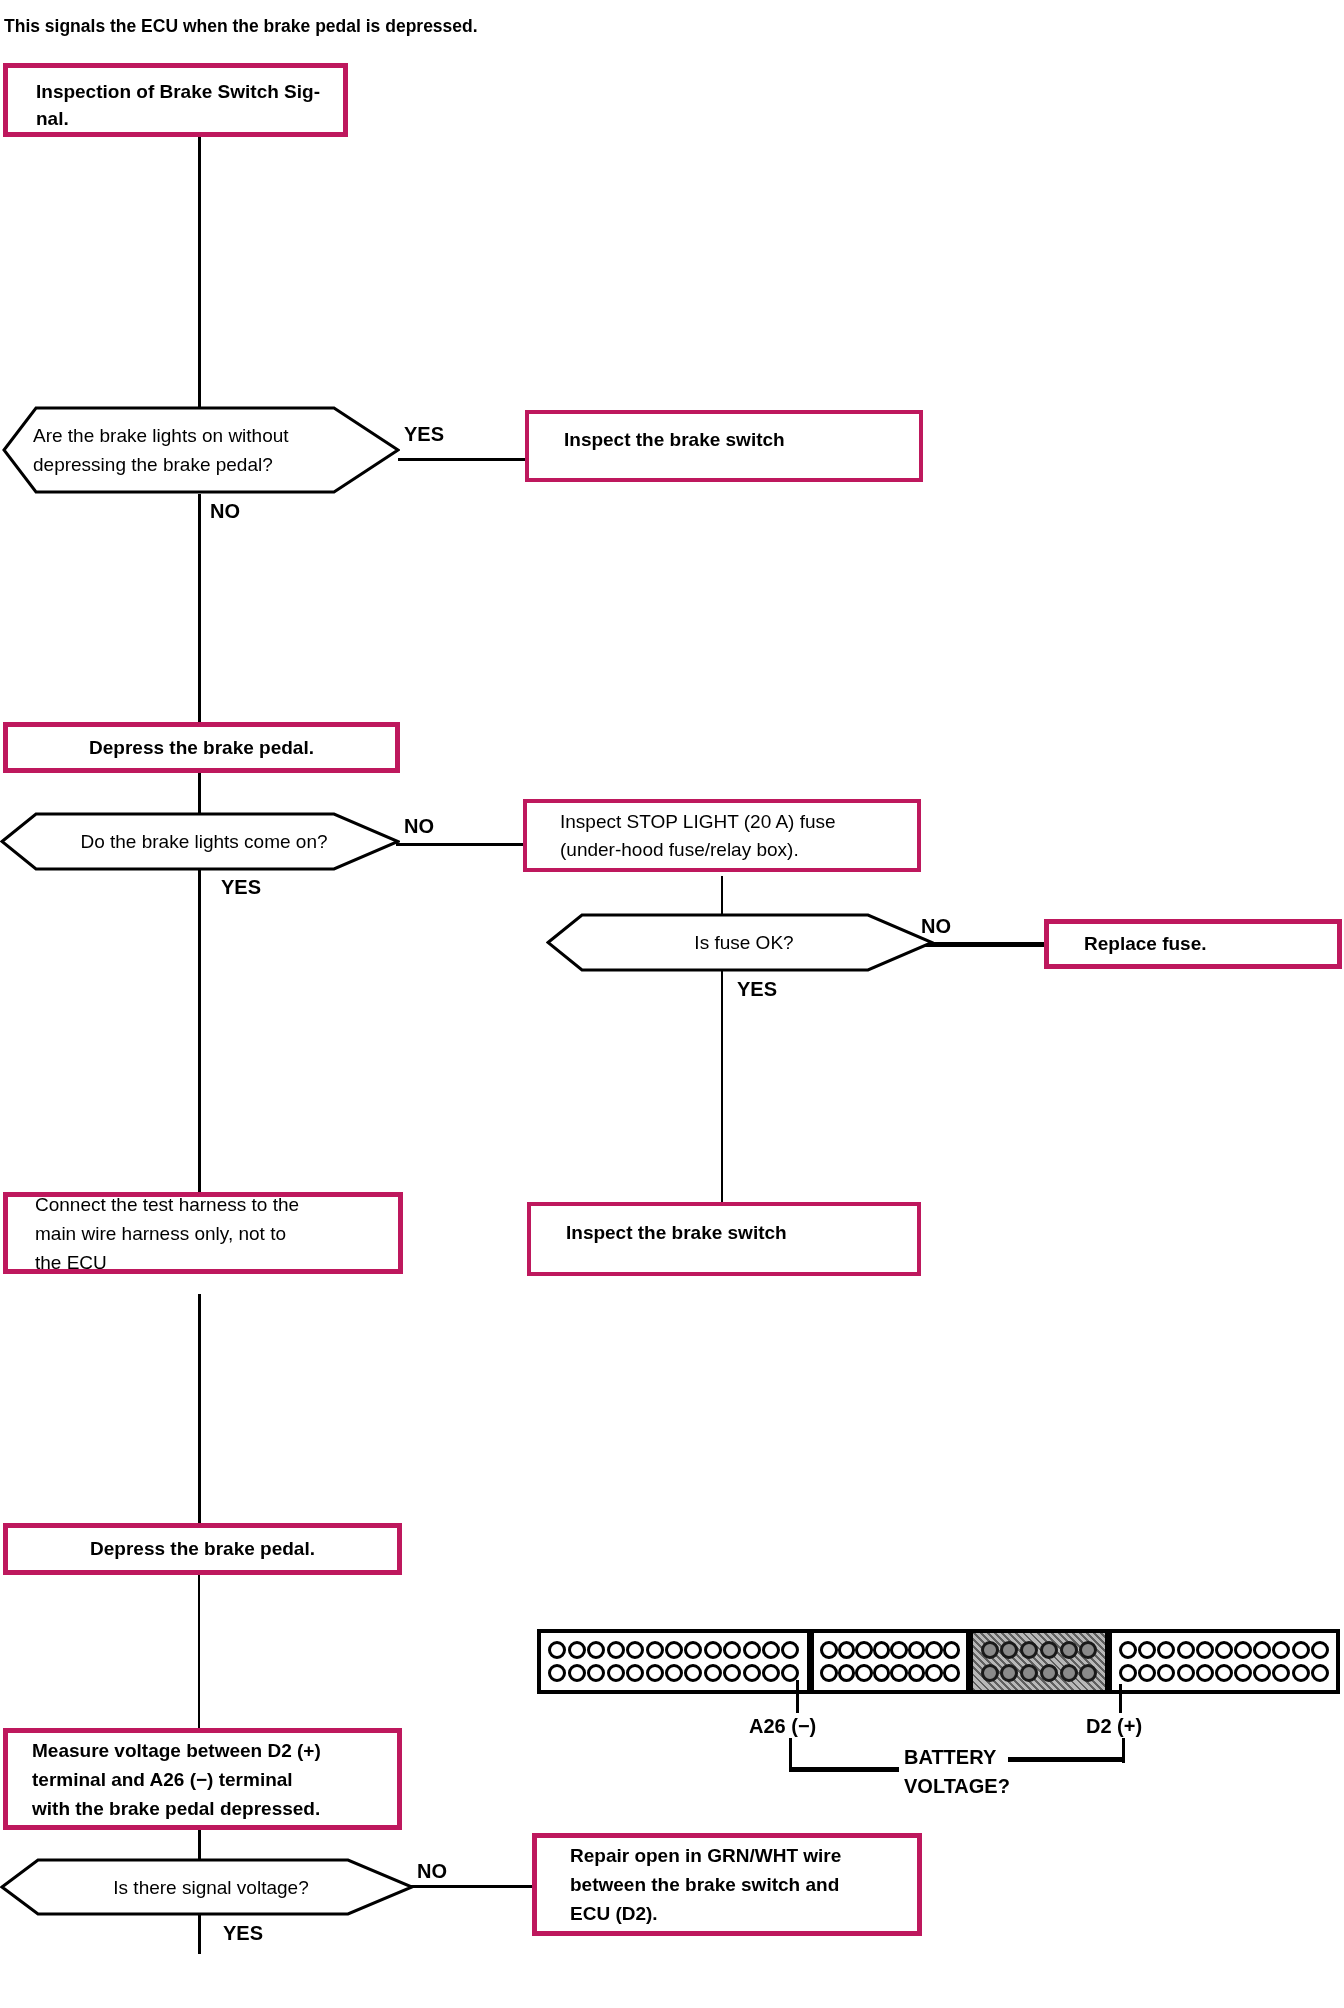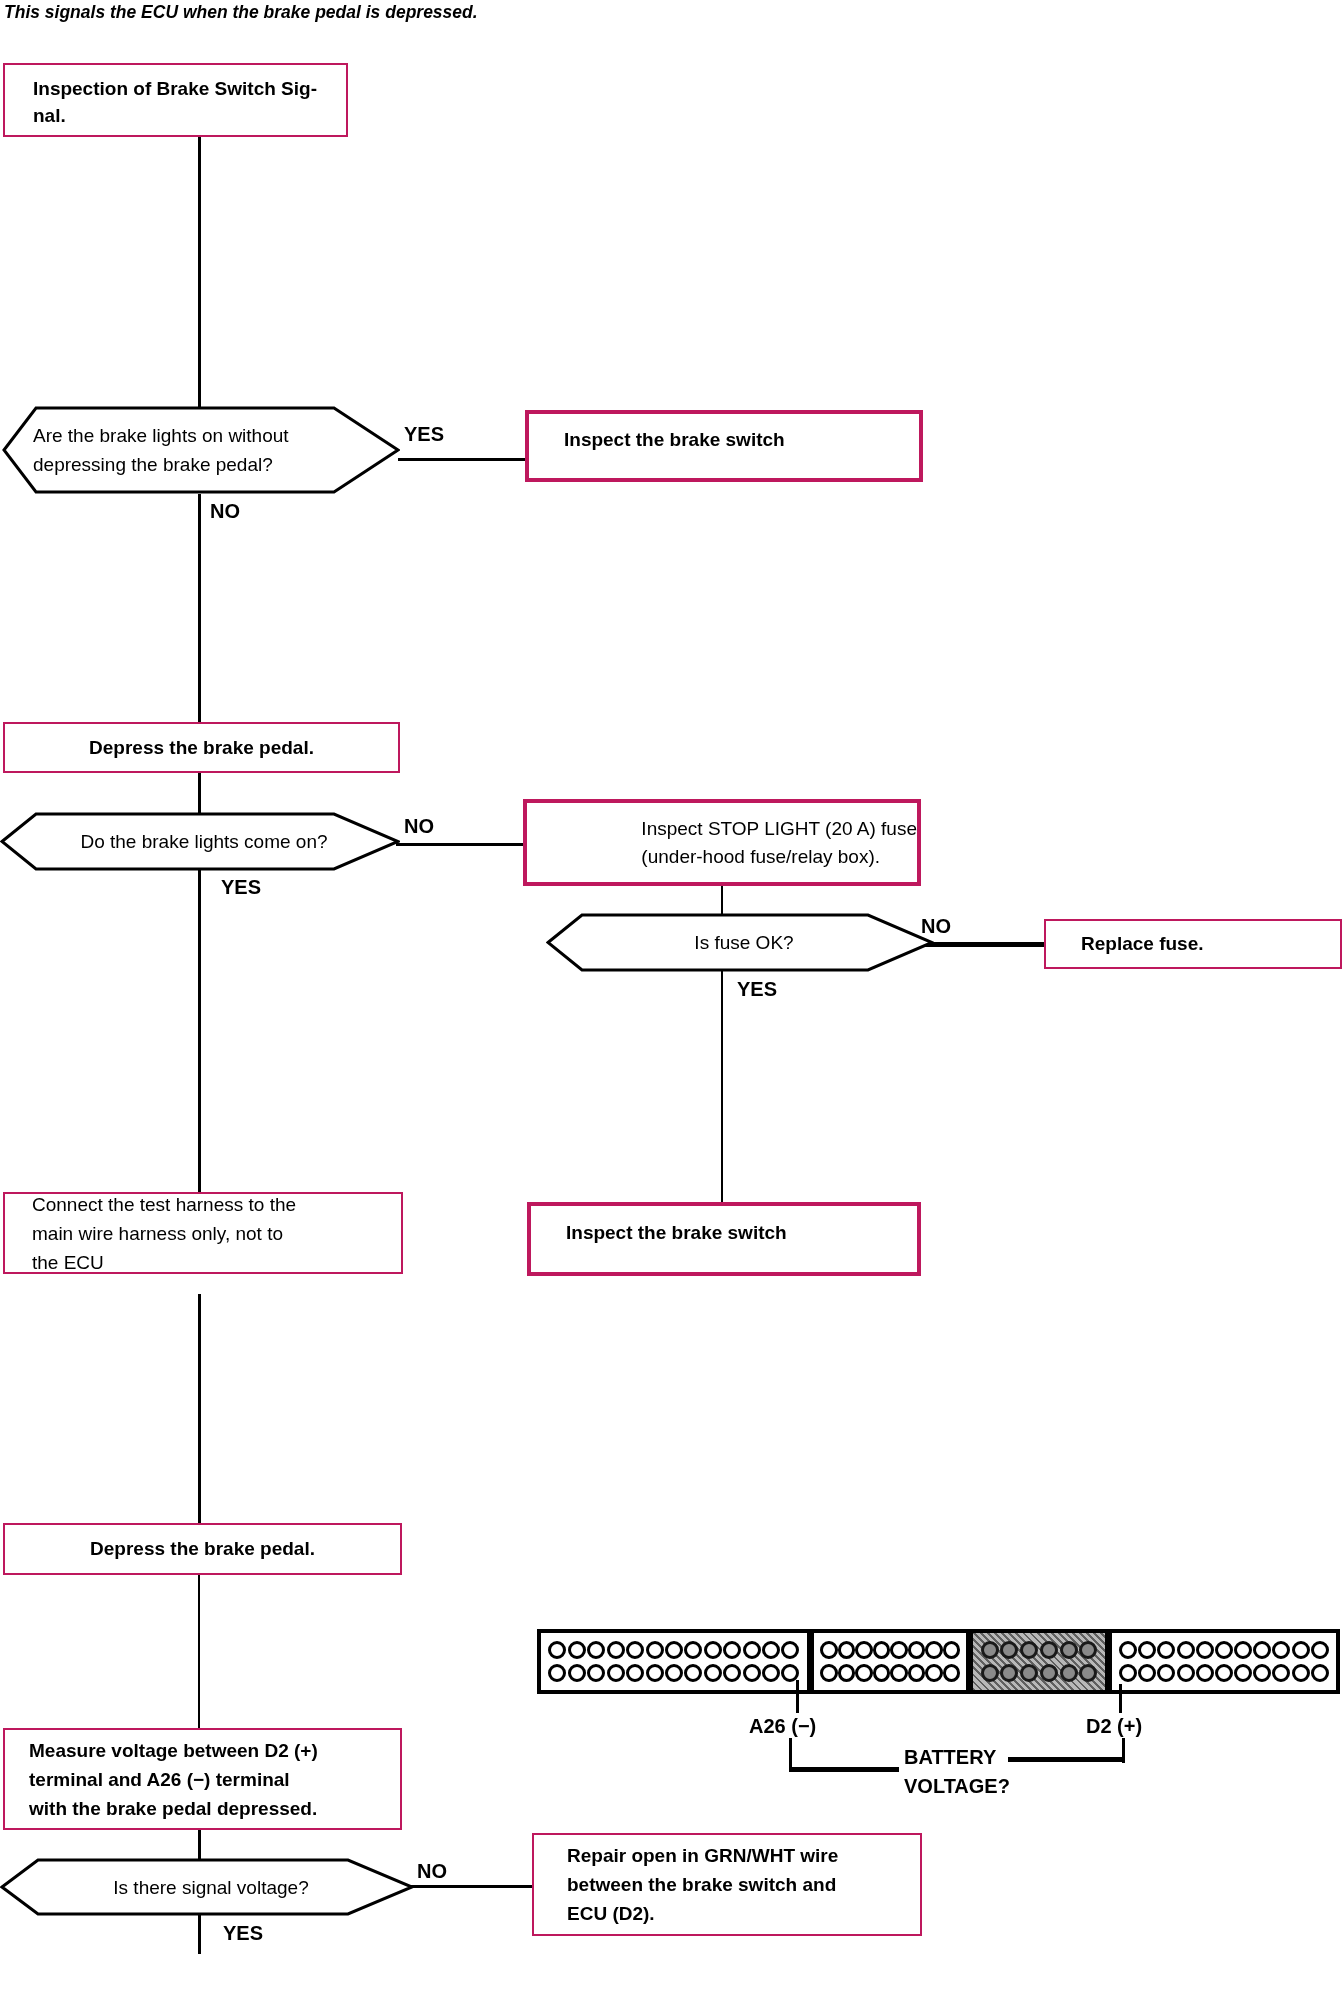--- a/index.html
+++ b/index.html
@@ -1,18 +1,18 @@
 <!DOCTYPE html>
 <html><head>
 <meta charset="utf-8">
 <style>
   html,body{margin:0;padding:0;background:#fff;}
   #page{position:relative;width:1344px;height:2008px;background:#fff;color:#000;
         font-family:"Liberation Sans",sans-serif;overflow:hidden;}
-  .box{position:absolute;box-sizing:border-box;border:2px solid #be185d;background:#fff;
+  .box{position:absolute;box-sizing:border-box;border:5px solid #be185d;background:#fff;
        font-size:19px;display:flex;}
   .box .txt{white-space:pre-line;}
   .b-bold{font-weight:bold;}
   .v-center{align-items:center;}
   .h-center{justify-content:center;}
   .line{position:absolute;background:#000;}
   .lbl{position:absolute;font-weight:bold;font-size:20px;white-space:pre-line;line-height:29px;}
   .hexwrap{position:absolute;}
   .hexwrap svg{display:block;}
   .hextext{position:absolute;inset:0;display:flex;align-items:center;
@@ -28,21 +28,21 @@
   .hole-row{display:flex;justify-content:space-evenly;align-items:center;}
   .hole{width:12px;height:12px;border:3px solid #000;border-radius:50%;background:#fff;
         box-sizing:content-box;}
   .section.shaded .hole{background:#8a8a8a;border-color:#1a1a1a;}
 </style>
 </head>
 <body>
 
 <div id="page">
 
-  <div class="intro" style="left:4px;top:2px;font-style:italic;">This signals the ECU when the brake pedal is depressed.</div>
+  <div class="intro" style="left:4px;top:16px;">This signals the ECU when the brake pedal is depressed.</div>
 
   <div class="box b-bold" style="left:3px;top:63px;width:345px;height:74px;padding:10px 8px 0 28px;line-height:27px;">
     <div class="txt">Inspection of Brake Switch Sig-
 nal.</div>
   </div>
 
   <div class="line" style="left:198px;top:137px;width:3px;height:271px;"></div>
   <div class="line" style="left:398px;top:458px;width:128px;height:3px;"></div>
   <div class="line" style="left:198px;top:494px;width:3px;height:229px;"></div>
   <div class="line" style="left:198px;top:773px;width:3px;height:41px;"></div>
@@ -77,21 +77,21 @@
 
   <div class="hexwrap" style="left:0px;top:812px;width:400px;height:59px;">
     <svg width="400" height="59" viewBox="0 0 400 59">
       <polygon points="2,29.5 36,2 334,2 398,29.5 334,57 36,57" fill="#fff" stroke="#000" stroke-width="3"></polygon>
     </svg>
     <div class="hextext center">Do the brake lights come on?</div>
   </div>
   <div class="lbl" style="left:404px;top:812px;">NO</div>
   <div class="lbl" style="left:221px;top:873px;">YES</div>
 
-  <div class="box" style="left:523px;top:799px;width:398px;height:87px;padding-left:33px;border-width:4px;flex-direction:column;justify-content:center;line-height:28px;align-items:flex-end;">
+  <div class="box" style="left:523px;top:799px;width:398px;height:73px;padding-left:33px;border-width:4px;flex-direction:column;justify-content:center;line-height:28px;">
     <div class="txt">Inspect STOP LIGHT (20 A) fuse
 (under-hood fuse/relay box).</div>
   </div>
 
   <div class="hexwrap" style="left:546px;top:913px;width:388px;height:59px;">
     <svg width="388" height="59" viewBox="0 0 388 59">
       <polygon points="2,29.5 36,2 322,2 386,29.5 322,57 36,57" fill="#fff" stroke="#000" stroke-width="3"></polygon>
     </svg>
     <div class="hextext center">Is fuse OK?</div>
   </div>

